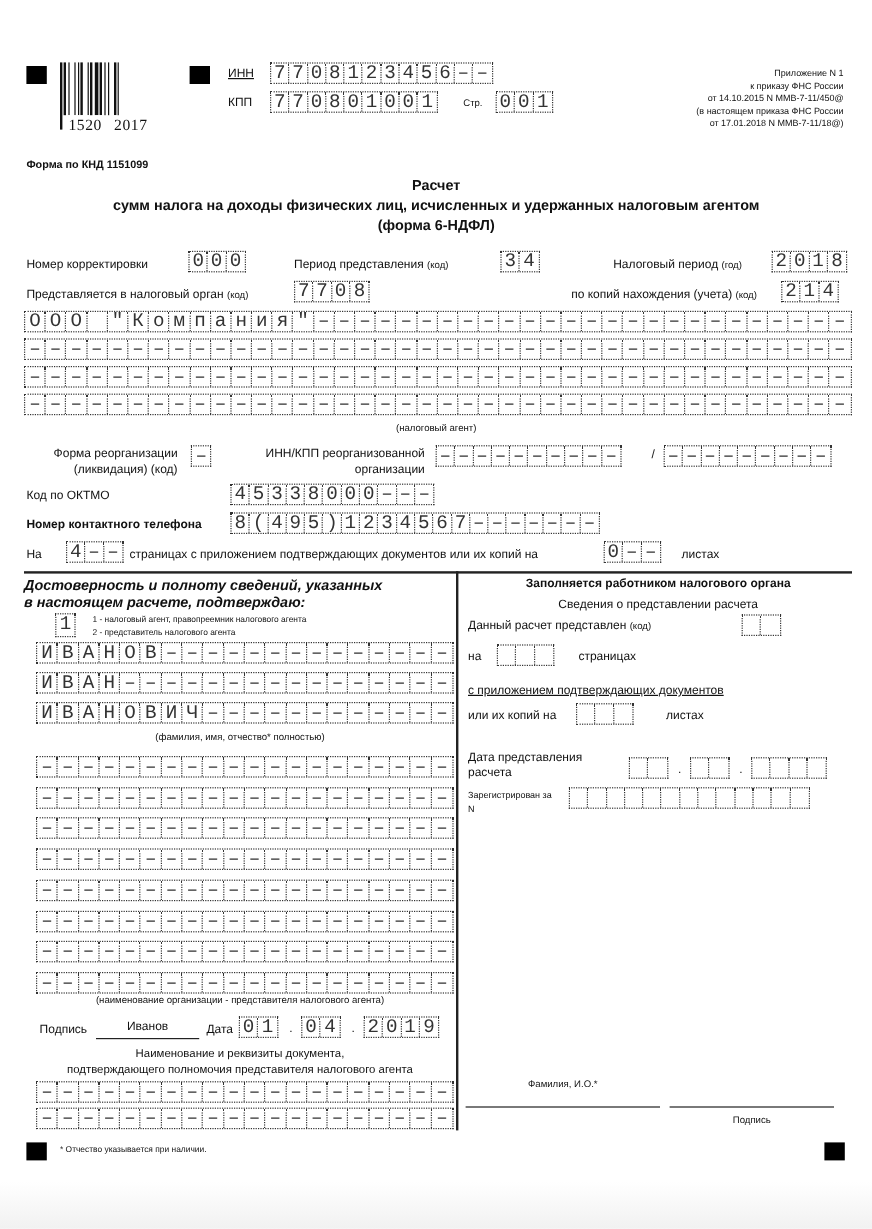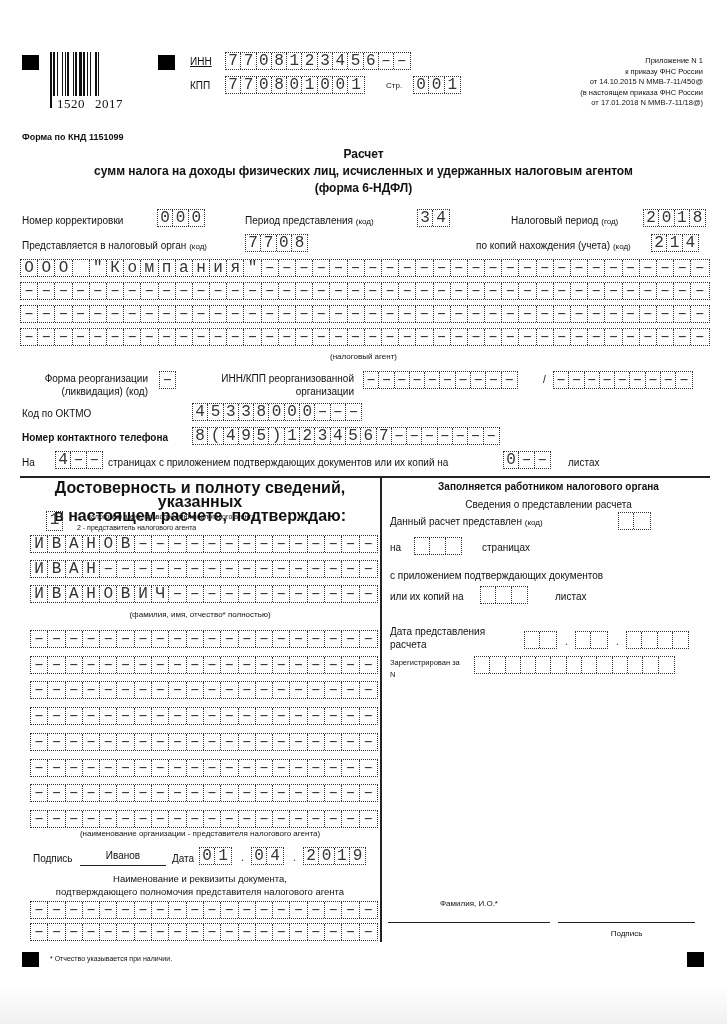--- a/index.html
+++ b/index.html
@@ -395,21 +395,21 @@
 <div class="boxes" style="left:503px;top:451px;">
     <div class="c">0</div>
     <div class="c">–</div>
     <div class="c">–</div>
   </div>
 <div class="abs lbl" style="left:568px;top:457px;">листах</div>
 
 <div class="hr" style="left:20px;top:476px;width:690px;height:1.5px;"></div>
 <div class="hr" style="left:380px;top:476px;width:1.5px;height:466px;"></div>
 
-<div class="abs bold" style="left:20px;width:360px;top:481px;text-align:center;font-size:16px;line-height:14px;">
+<div class="abs bold" style="left:20px;width:360px;top:481px;font-size:12px;line-height:14px;font-style:italic;">
   <div>Достоверность и полноту сведений, указанных</div>
   <div>в настоящем расчете, подтверждаю:</div>
 </div>
 <div class="boxes" style="left:46px;top:511px;height:20px;">
     <div class="c">1</div>
   </div>
 <div class="abs" style="left:77px;top:511px;font-size:7px;line-height:11px;">
   <div>1 - налоговый агент, правопреемник налогового агента</div>
   <div>2 - представитель налогового агента</div>
 </div>
@@ -744,21 +744,21 @@
     <div class="c"></div>
     <div class="c"></div>
   </div>
 <div class="abs lbl" style="left:390px;top:542px;">на</div>
 <div class="boxes" style="left:414px;top:537px;">
     <div class="c"></div>
     <div class="c"></div>
     <div class="c"></div>
   </div>
 <div class="abs lbl" style="left:482px;top:542px;">страницах</div>
-<div class="abs lbl" style="left:390px;top:570px;">с приложением подтверждающих документов</div>
+<div class="abs lbl" style="left:390px;top:570px;text-decoration:underline;">с приложением подтверждающих документов</div>
 <div class="abs lbl" style="left:390px;top:591px;">или их копий на</div>
 <div class="boxes" style="left:480px;top:586px;">
     <div class="c"></div>
     <div class="c"></div>
     <div class="c"></div>
   </div>
 <div class="abs lbl" style="left:555px;top:591px;">листах</div>
 <div class="abs lbl" style="left:390px;top:625px;line-height:13px;">
   <div>Дата представления</div>
   <div>расчета</div>

